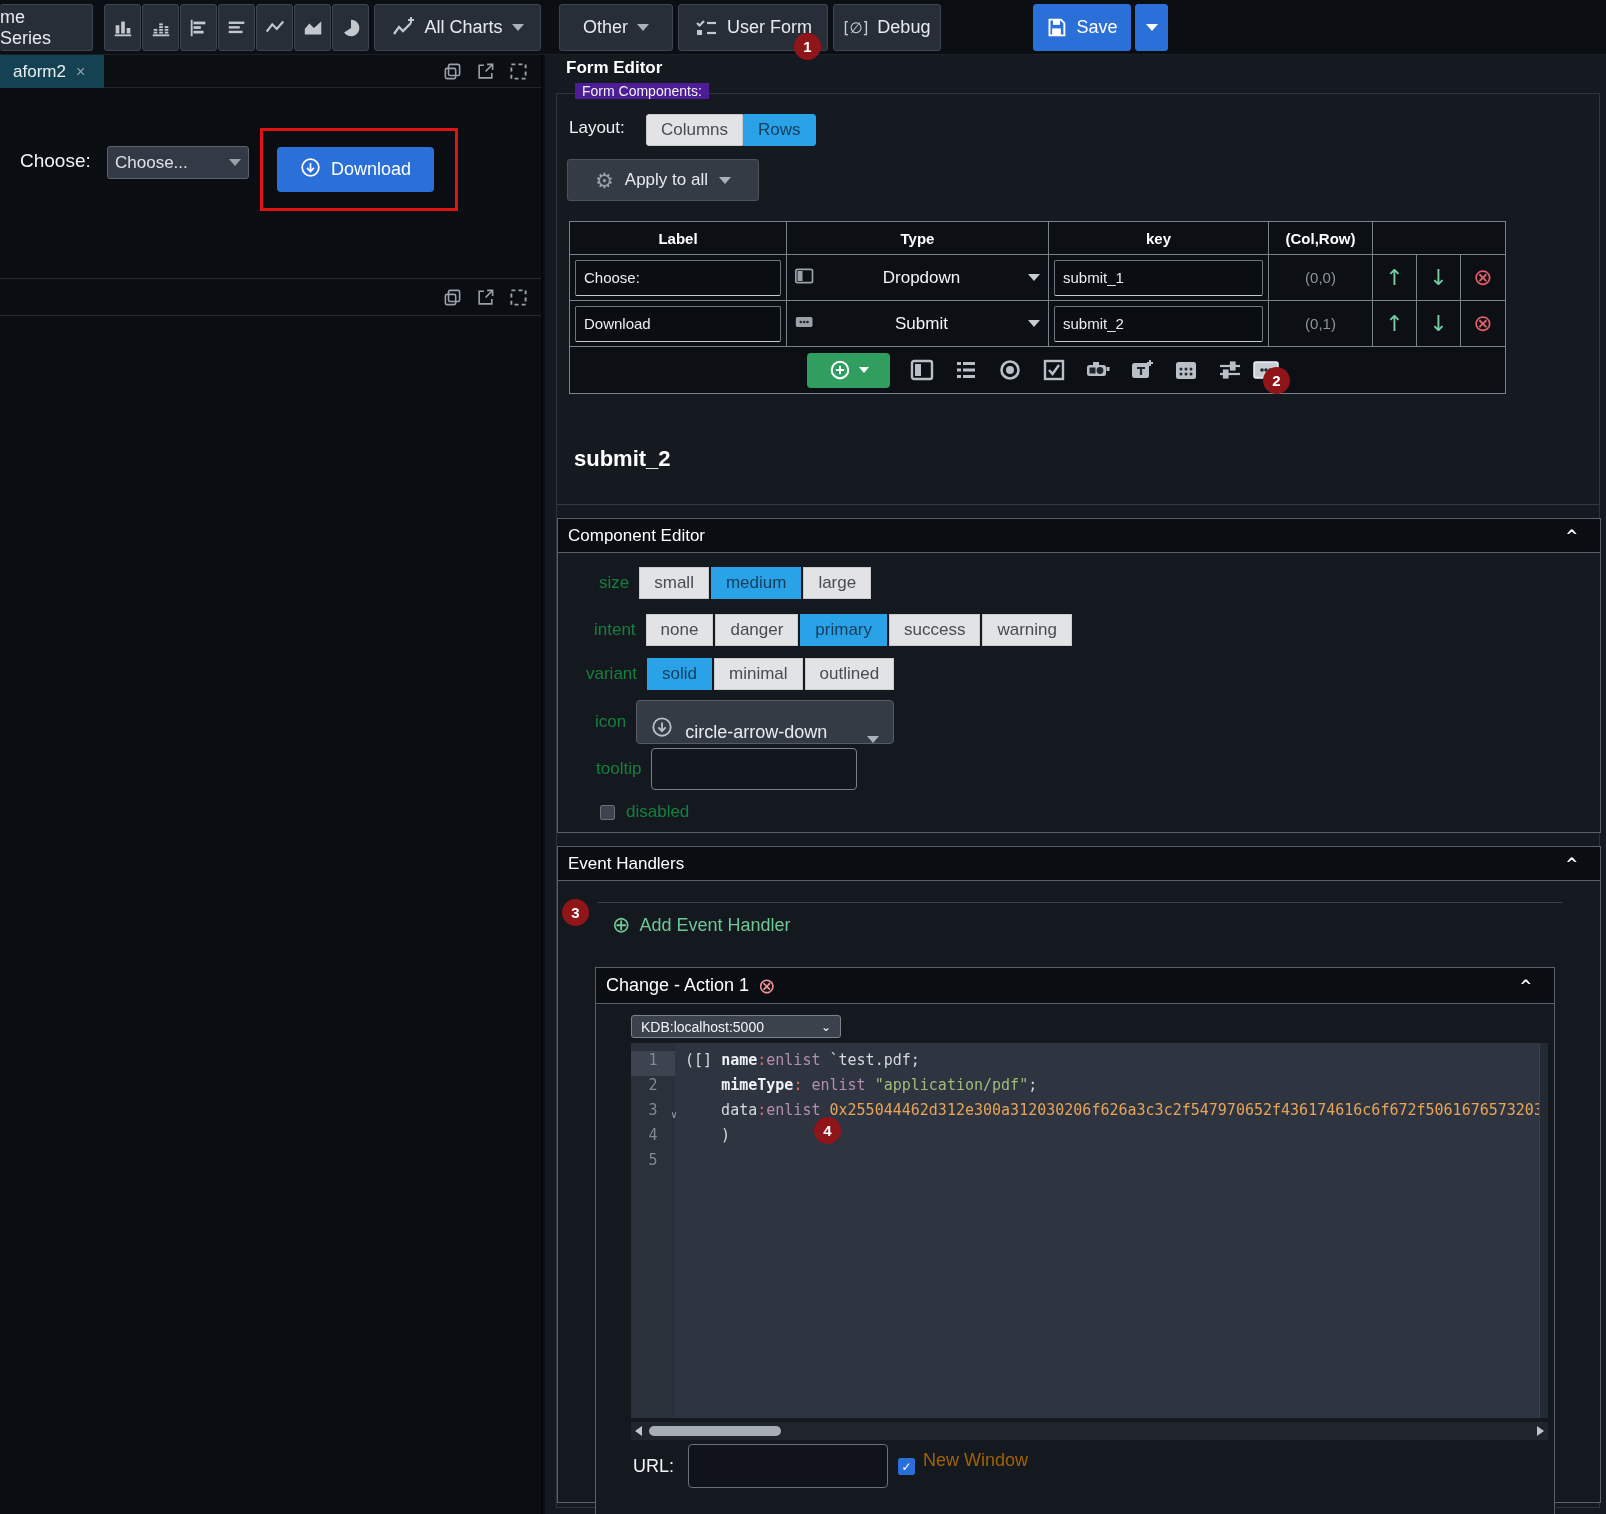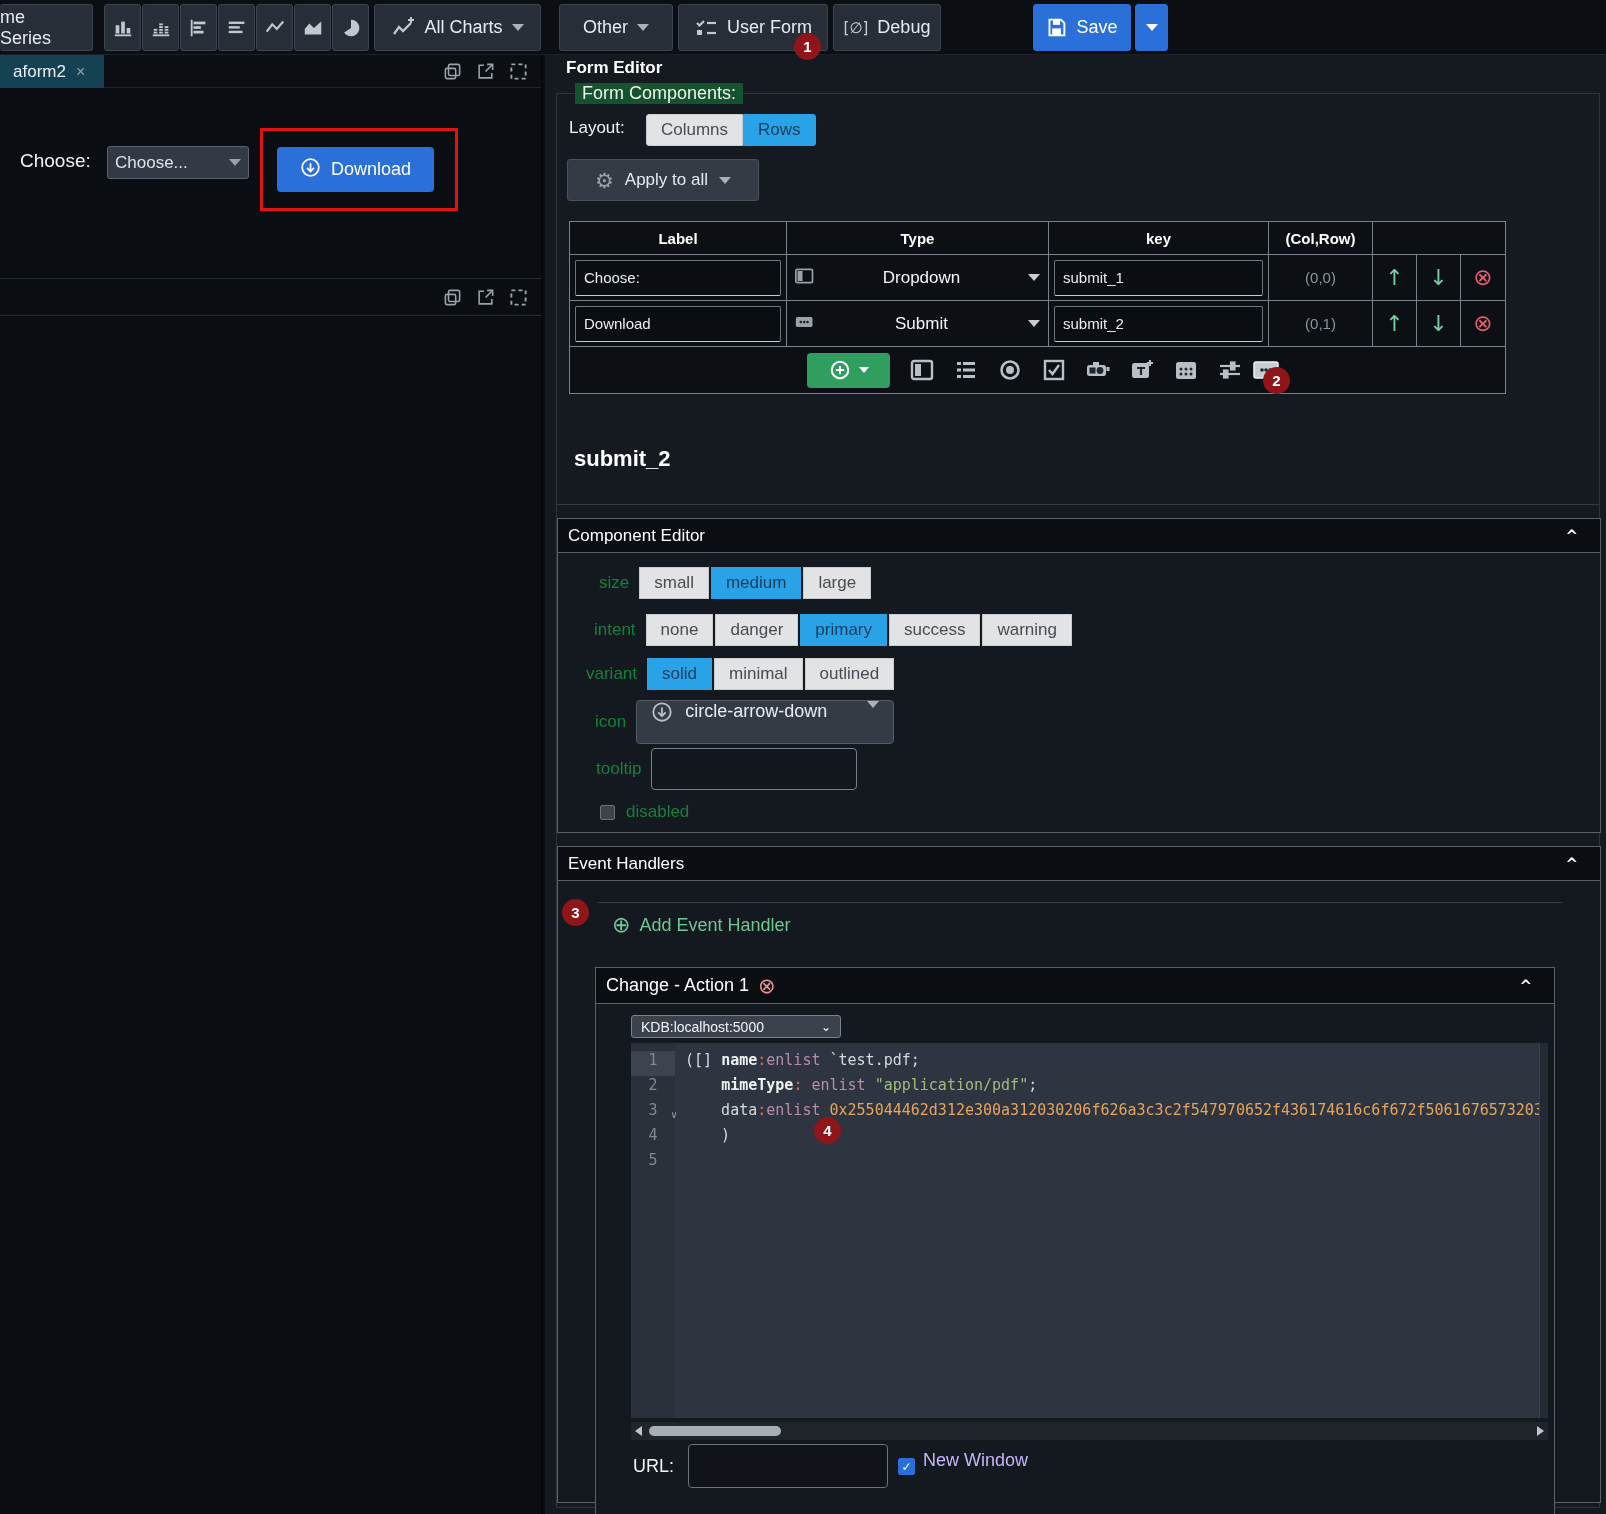--- a/index.html
+++ b/index.html
@@ -30,21 +30,21 @@
                    border-radius:3px; display:flex; align-items:center; color:#dfe3e8; font-size:17px; padding:0 7px; cursor:pointer; }
   #choose-select .caret { margin-left:auto; border-top-color:#9aa1aa; }
   #dl-highlight { position:absolute; left:260px; top:40px; width:198px; height:83px; border:3px solid #df1313; }
   #download-btn { position:absolute; left:14px; top:16px; width:157px; height:45px; background:#2b6fd9; border:none; border-radius:4px;
                   color:#fff; font-size:18px; display:flex; align-items:center; justify-content:center; gap:10px; cursor:pointer; }
 
   
   #right-panel { position:absolute; left:545px; top:55px; width:1061px; height:1459px; background:#151a21; }
   #fe-title { position:absolute; left:21px; top:3px; font-size:17px; font-weight:bold; color:#fff; }
   #wrapper { position:absolute; left:11px; top:38px; width:1044px; height:1415px; border:1px solid #2e343d; }
-  #legend { position:absolute; left:18px; top:-11px; background:#14532d; padding:0 7px; color:#f0f2f4; font-size:18px; }
+  #legend { position:absolute; left:18px; top:-11px; background:#4c1d95; padding:0 7px; color:#f0f2f4; font-size:14px; }
 
   .lay-label { position:absolute; left:12px; top:24px; color:#eef1f4; font-size:17px; }
   .seg { height:32px; padding:0 14px; font-size:17px; background:#e2e3e4; color:#474d54; border:1px solid #c9cbcd;
          display:flex; align-items:center; justify-content:center; cursor:pointer; }
   .seg.active { background:#2aa2e8; color:#143e5c; border-color:#2aa2e8; }
   #seg-layout { position:absolute; left:89px; top:20px; display:flex; }
   #seg-layout .seg:first-child { border-radius:3px 0 0 3px; }
   #seg-layout .seg:last-child { border-radius:0 3px 3px 0; }
   #apply-btn { position:absolute; left:10px; top:65px; width:192px; height:42px; background:#343b45; border:1px solid #4b525c; border-radius:3px;
                display:flex; align-items:center; justify-content:center; gap:11px; color:#e7eaee; font-size:17px; cursor:pointer; }
@@ -78,21 +78,21 @@
 
   
   .panel { position:absolute; left:0; width:1044px; border:1px solid #5a616b; background:#14181f; }
   .panel-hdr { height:34px; background:#0a0d12; border-bottom:1px solid #5a616b; display:flex; align-items:center; padding:0 10px 0 10px;
                color:#fff; font-size:17px; }
   .collapse { margin-left:auto; margin-right:12px; color:#fff; font-size:15px; font-weight:bold; cursor:pointer; font-family:"DejaVu Sans",sans-serif; }
   #ce-panel { top:424px; height:315px; }
   .ce-row { position:absolute; display:flex; align-items:center; }
   .ce-row .lbl { color:#15803d; font-size:17px; margin-right:10px; }
   .segs { display:flex; gap:2px; }
-  #icon-select { width:258px; height:44px; background:#343b45; border:1px solid #555c66; border-radius:4px; display:flex; align-items:flex-start;
+  #icon-select { width:258px; height:44px; background:#343b45; border:1px solid #555c66; border-radius:4px; display:flex; align-items:flex-end;
                  padding:0 14px; gap:12px; color:#e9ecef; font-size:18px; cursor:pointer; }
   #icon-select .caret { margin-left:auto; }
   #tooltip-input { width:206px; height:42px; background:#12161d; border:1px solid #787f89; border-radius:4px; color:#e9ecef;
                    font-size:16px; padding:0 8px; font-family:"Liberation Sans",sans-serif; }
   .cb { width:15px; height:15px; background:#3c434d; border:1px solid #6a717c; border-radius:2px; cursor:pointer; }
   .cb.checked { background:#2a6fd9; border-color:#2a6fd9; color:#fff; font-size:12px; display:flex; align-items:center; justify-content:center; width:17px; height:17px; }
 
   #eh-panel { top:752px; height:657px; }
   #eh-rule { position:absolute; left:40px; top:55px; width:964px; height:1px; background:#3b424b; }
   #add-eh { position:absolute; left:54px; top:67px; display:flex; align-items:center; gap:9px; cursor:pointer; }
@@ -120,21 +120,21 @@
   #hscroll { position:absolute; left:35px; top:454px; width:917px; height:18px; background:#20242b; }
   #hthumb { position:absolute; left:18px; top:4px; width:132px; height:10px; background:#a8aeb5; border-radius:5px; cursor:pointer; }
   .harrow { position:absolute; top:4px; width:0; height:0; border-top:5px solid transparent; border-bottom:5px solid transparent; cursor:pointer; }
   #harrow-l { left:4px; border-right:7px solid #c0c5cb; }
   #harrow-r { right:4px; border-left:7px solid #c0c5cb; }
 
   #url-label { position:absolute; left:37px; top:488px; color:#f2f4f6; font-size:18px; }
   #url-input { position:absolute; left:92px; top:476px; width:200px; height:44px; background:#10141a; border:1px solid #6b727c; border-radius:4px;
                color:#e9ecef; font-size:16px; padding:0 8px; font-family:"Liberation Sans",sans-serif; }
   #nw-check { position:absolute; left:302px; top:490px; }
-  #nw-label { position:absolute; left:327px; top:482px; color:#c4b5fd; font-size:18px; }
+  #nw-label { position:absolute; left:327px; top:482px; color:#a16207; font-size:18px; }
 
   .badge { position:absolute; width:27px; height:27px; border-radius:50%; background:#8f1519; color:#fff; font-size:15px; font-weight:bold;
            display:flex; align-items:center; justify-content:center; z-index:60; }
 </style>
 </head>
 <body>
 
 <div id="app">
 
   <div id="toolbar">

